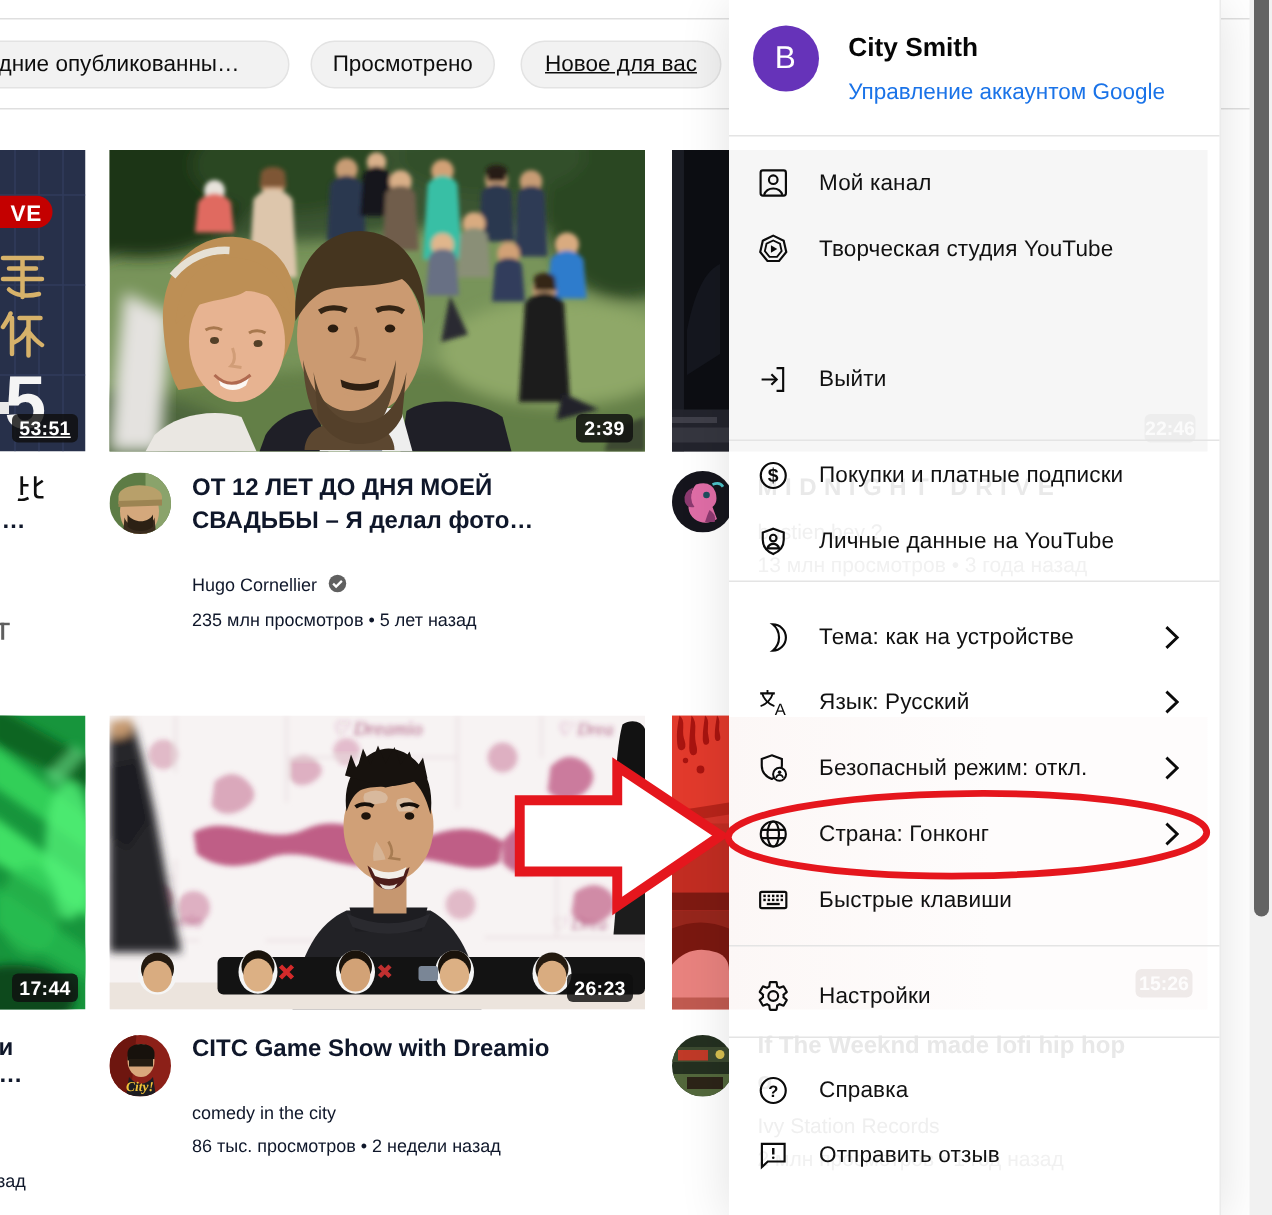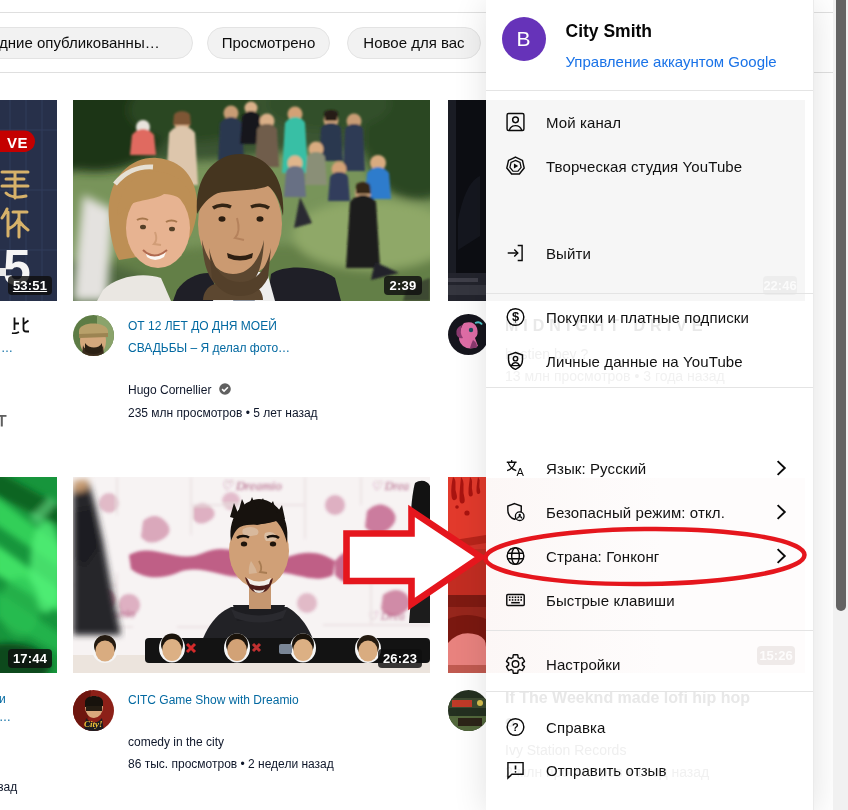--- a/index.html
+++ b/index.html
@@ -4,21 +4,21 @@
 <style>
   html,body{margin:0;padding:0;}
   body{width:848px;height:810px;overflow:hidden;background:#fff;
        font-family:"Liberation Sans", sans-serif;}
   #stage{position:absolute;top:0;left:0;width:848px;height:810px;overflow:hidden;transform:translateZ(0);}
   .abs{position:absolute;}
   .hr{position:absolute;left:0;width:848px;height:1px;background:#dfdfdf;}
   .chip{position:absolute;top:27px;height:30px;background:#f2f2f2;
         border:1px solid #e3e3e3;border-radius:16px;
         font-size:15px;color:#0d0d0d;line-height:30px;text-align:center;}
-  .title{position:absolute;font-size:12px;font-weight:normal;color:#0369a1;line-height:22px;}
+  .title{position:absolute;font-size:16px;font-weight:bold;color:#0f172a;line-height:22px;}
   .meta{position:absolute;font-size:12px;color:#0f172a;line-height:22px;margin-top:13px;}
   .badge{position:absolute;background:rgba(15,15,15,0.82);color:#fff;font-size:13px;
          font-weight:bold;border-radius:4px;height:19px;line-height:19px;
          text-align:center;letter-spacing:0.2px;}
   
   #menu{position:absolute;left:486px;top:0;width:327px;height:810px;background:#fff;
         box-shadow:0 4px 32px rgba(0,0,0,0.12);border-right:1px solid #ebebeb;}
   .mrow{position:absolute;left:0;width:327px;height:44px;text-decoration:underline;}
   .mrow .txt{position:absolute;left:60px;top:50%;transform:translateY(-50%);
              font-size:15px;color:#111;white-space:nowrap;letter-spacing:0.1px;}
@@ -31,21 +31,21 @@
 <body>
 <div id="stage">
 
   <div class="hr" style="top:12px"></div>
   <div class="hr" style="top:72px"></div>
 
   <div class="chip" style="left:-60px;width:251px;">
     <span style="position:absolute;left:58px;top:0;">дние опубликованны…</span>
     </div>
   <div class="chip" style="left:207px;width:121px;">Просмотрено</div>
-  <div class="chip" style="left:347px;width:132px;">Новое для вас</div>
+  <div class="chip" style="left:347px;width:132px;text-decoration:underline;">Новое для вас</div>
 
   <div id="th-r1-left" class="abs" style="left:0;top:100px;width:57px;height:201px;">
     <svg width="57" height="201" viewBox="0 0 57 201">
       <rect width="57" height="201" fill="#27304a"></rect>
       <g stroke="#39466b" stroke-width="1" opacity="0.55">
         <path d="M10 0v201M26 0v201M42 0v201M0 30h57M0 90h57M0 150h57"></path>
       </g>
       <rect x="-22" y="30.5" width="57" height="21.5" rx="10.7" fill="#c40000"></rect>
       <text x="7" y="47.5" font-size="15" font-weight="bold" fill="#fff" font-family="Liberation Sans" letter-spacing="0.5">VE</text>
       <g stroke="#d7b26a" stroke-width="3" fill="none" stroke-linecap="round">
@@ -488,20 +488,29 @@
       <span class="txt">Покупки и платные подписки</span>
     </div>
     <div class="mrow" style="top:339px">
       <svg class="ic" viewBox="0 0 24 24" fill="none" stroke="#0b0b0b" stroke-width="1.5">
         <path d="M12 3.1l7.3 2.7v5c0 4.5-2.9 8.1-7.3 9.9-4.4-1.8-7.3-5.4-7.3-9.9v-5z"></path>
         <circle cx="12" cy="9.6" r="2.3"></circle>
         <path d="M7.8 16.8 c .9 -2.1 2.5 -3.1 4.2 -3.1 s 3.3 1 4.2 3.1 z"></path>
       </svg>
       <span class="txt">Личные данные на YouTube</span>
     </div>
+    <div class="mrow" style="top:402.5px">
+      <svg class="ic" viewBox="0 0 24 24" fill="none" stroke="#0b0b0b" stroke-width="1.5">
+        <path d="M11.6 2.8 A 9.2 9.2 0 1 1 11.6 21.2 A 11.8 11.8 0 0 0 11.6 2.8 z"></path>
+      </svg>
+      <span class="txt">Тема: как на устройстве</span>
+      <svg class="chev" viewBox="0 0 11 17">
+          <path d="M1.6 1.6 8.8 8.5 1.6 15.4" stroke="#0b0b0b" stroke-width="1.9" fill="none"></path>
+        </svg>
+    </div>
     <div class="mrow" style="top:445.5px">
       <svg class="ic" viewBox="0 0 24 24" fill="none" stroke="#0b0b0b" stroke-width="1.5">
         <path d="M2.9 6h10.2" stroke-width="1.4"></path>
         <path d="M8 3.7v2.2" stroke-width="1.3"></path>
         <path d="M11.6 6.2c-.9 3.6-4.3 7.3-8.4 8.6" stroke-width="1.25"></path>
         <path d="M4.4 6.2c.9 3.6 4.3 7.3 8.4 8.6" stroke-width="1.25"></path>
         <text x="16.9" y="20.8" font-size="11.5" font-family="Liberation Sans" fill="#0b0b0b" stroke="none" text-anchor="middle">A</text>
       </svg>
       <span class="txt">Язык: Русский</span>
       <svg class="chev" viewBox="0 0 11 17">

